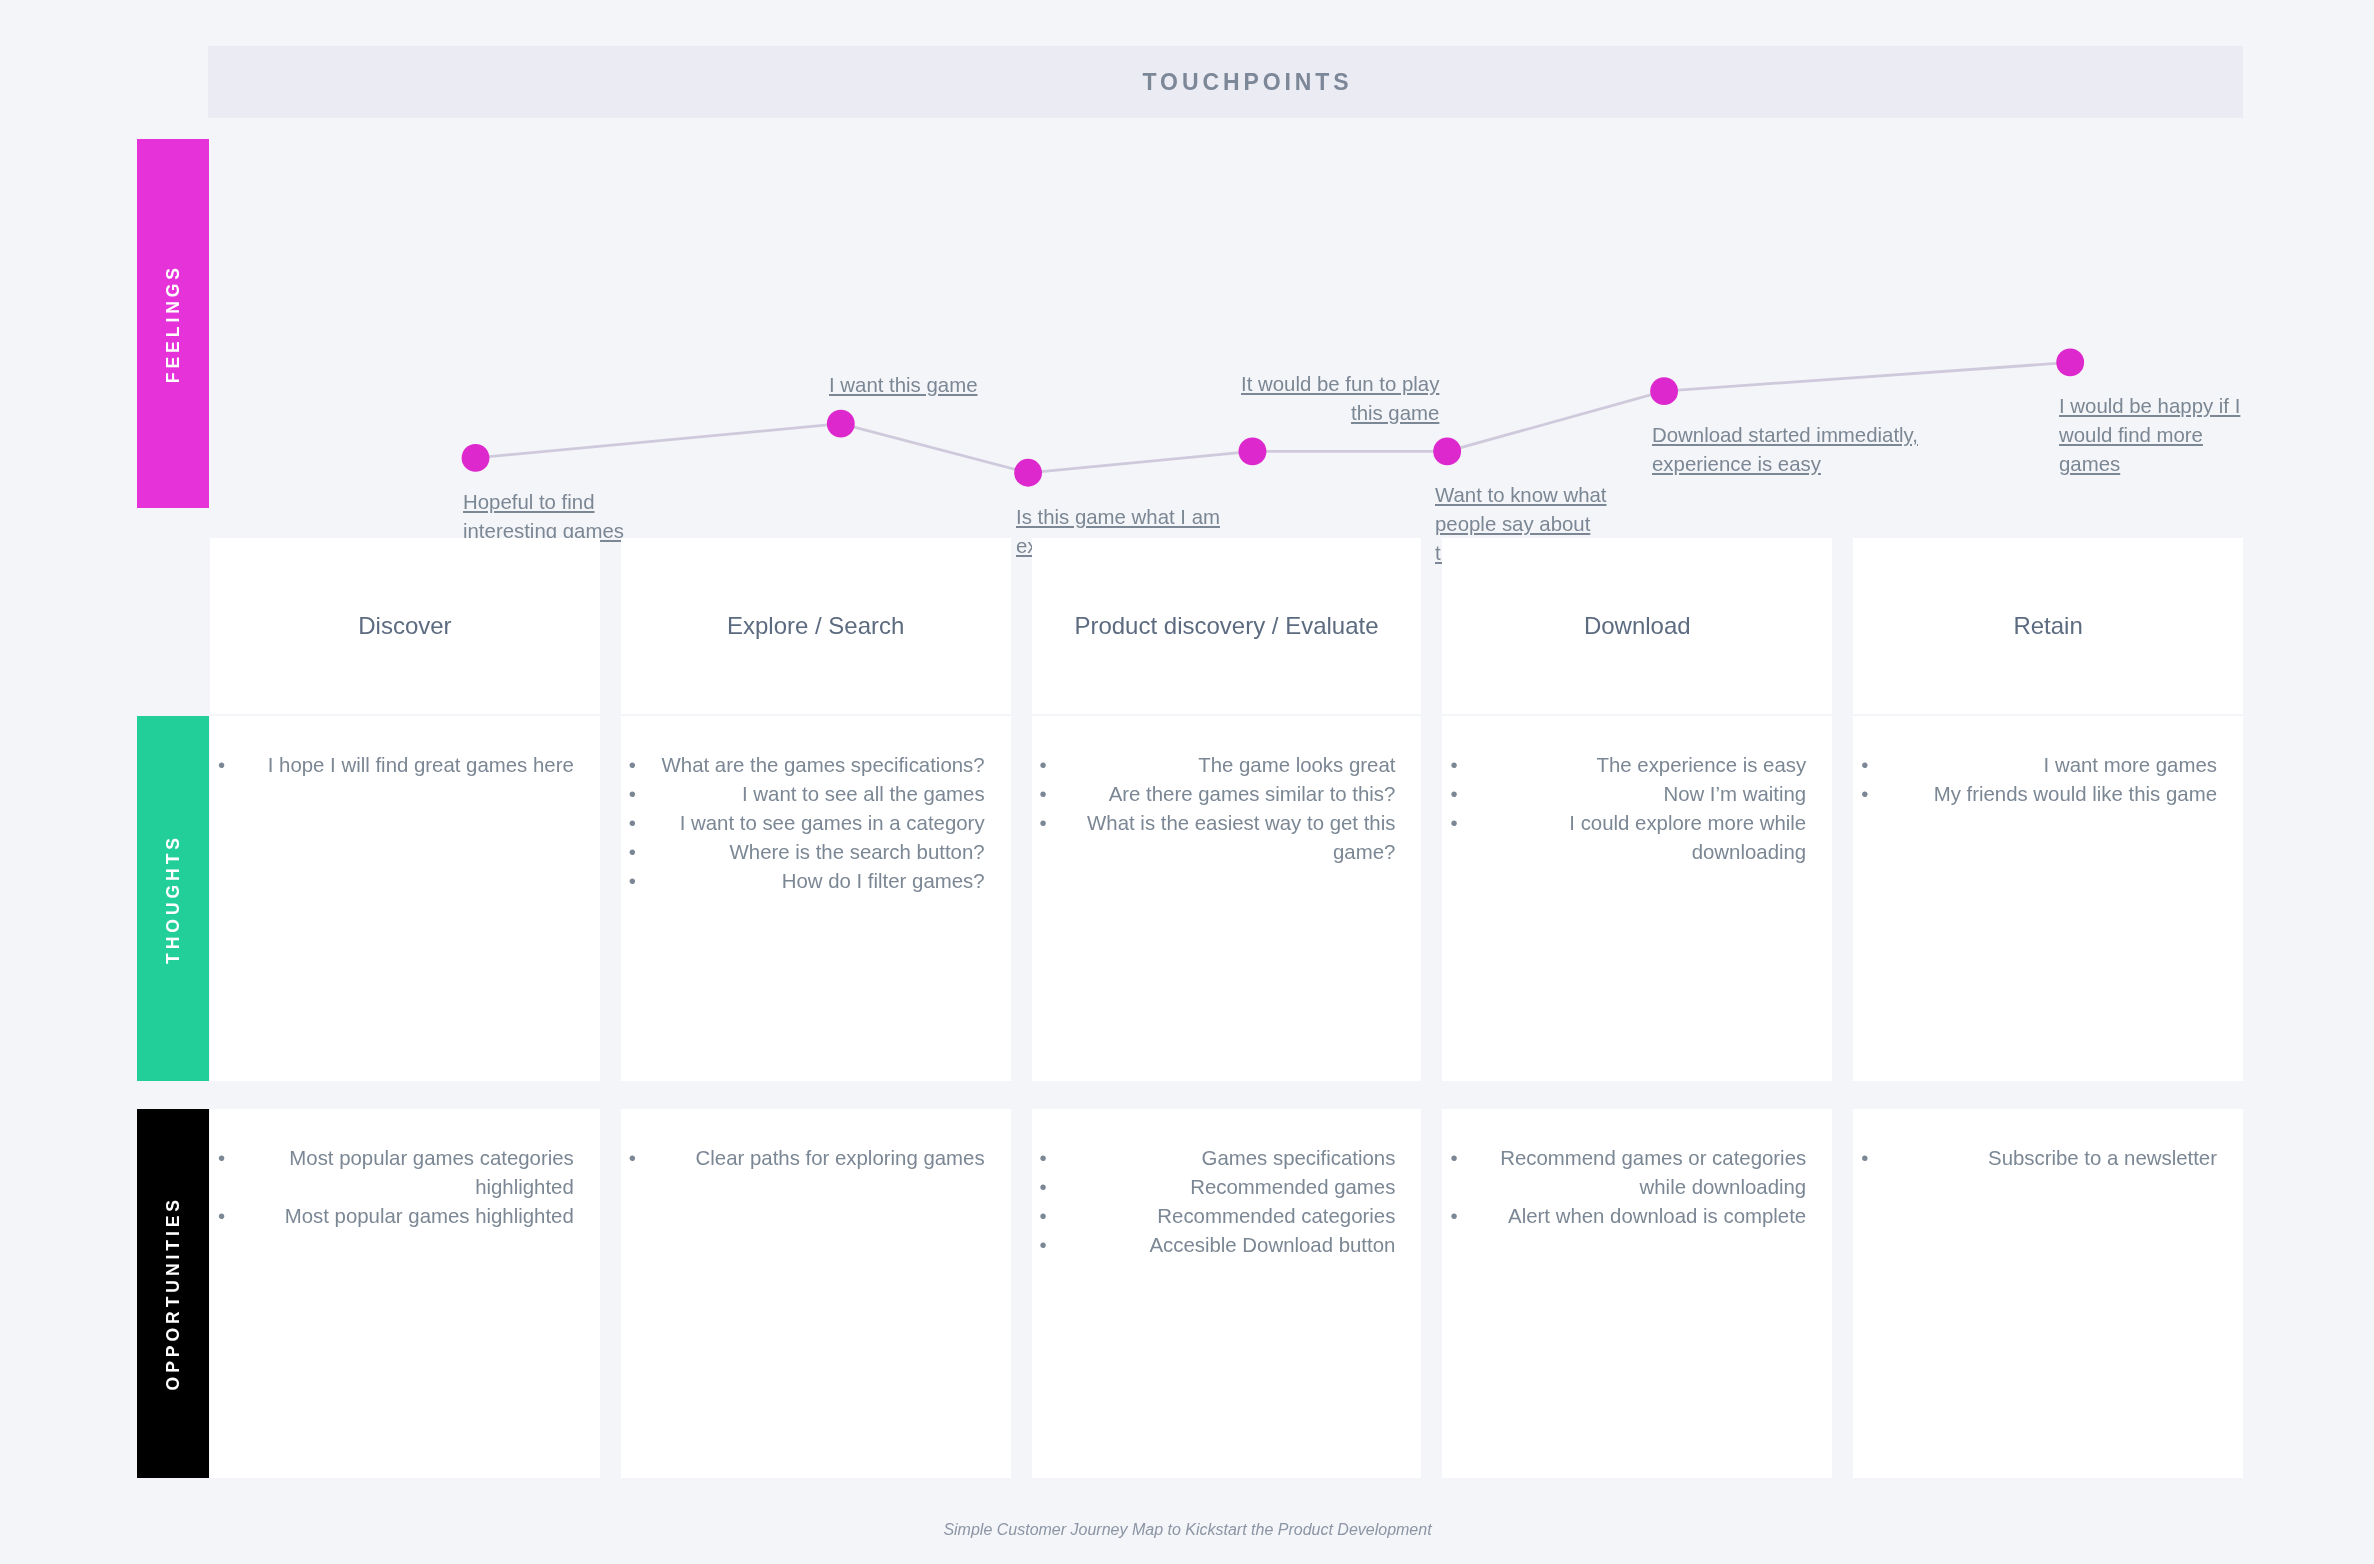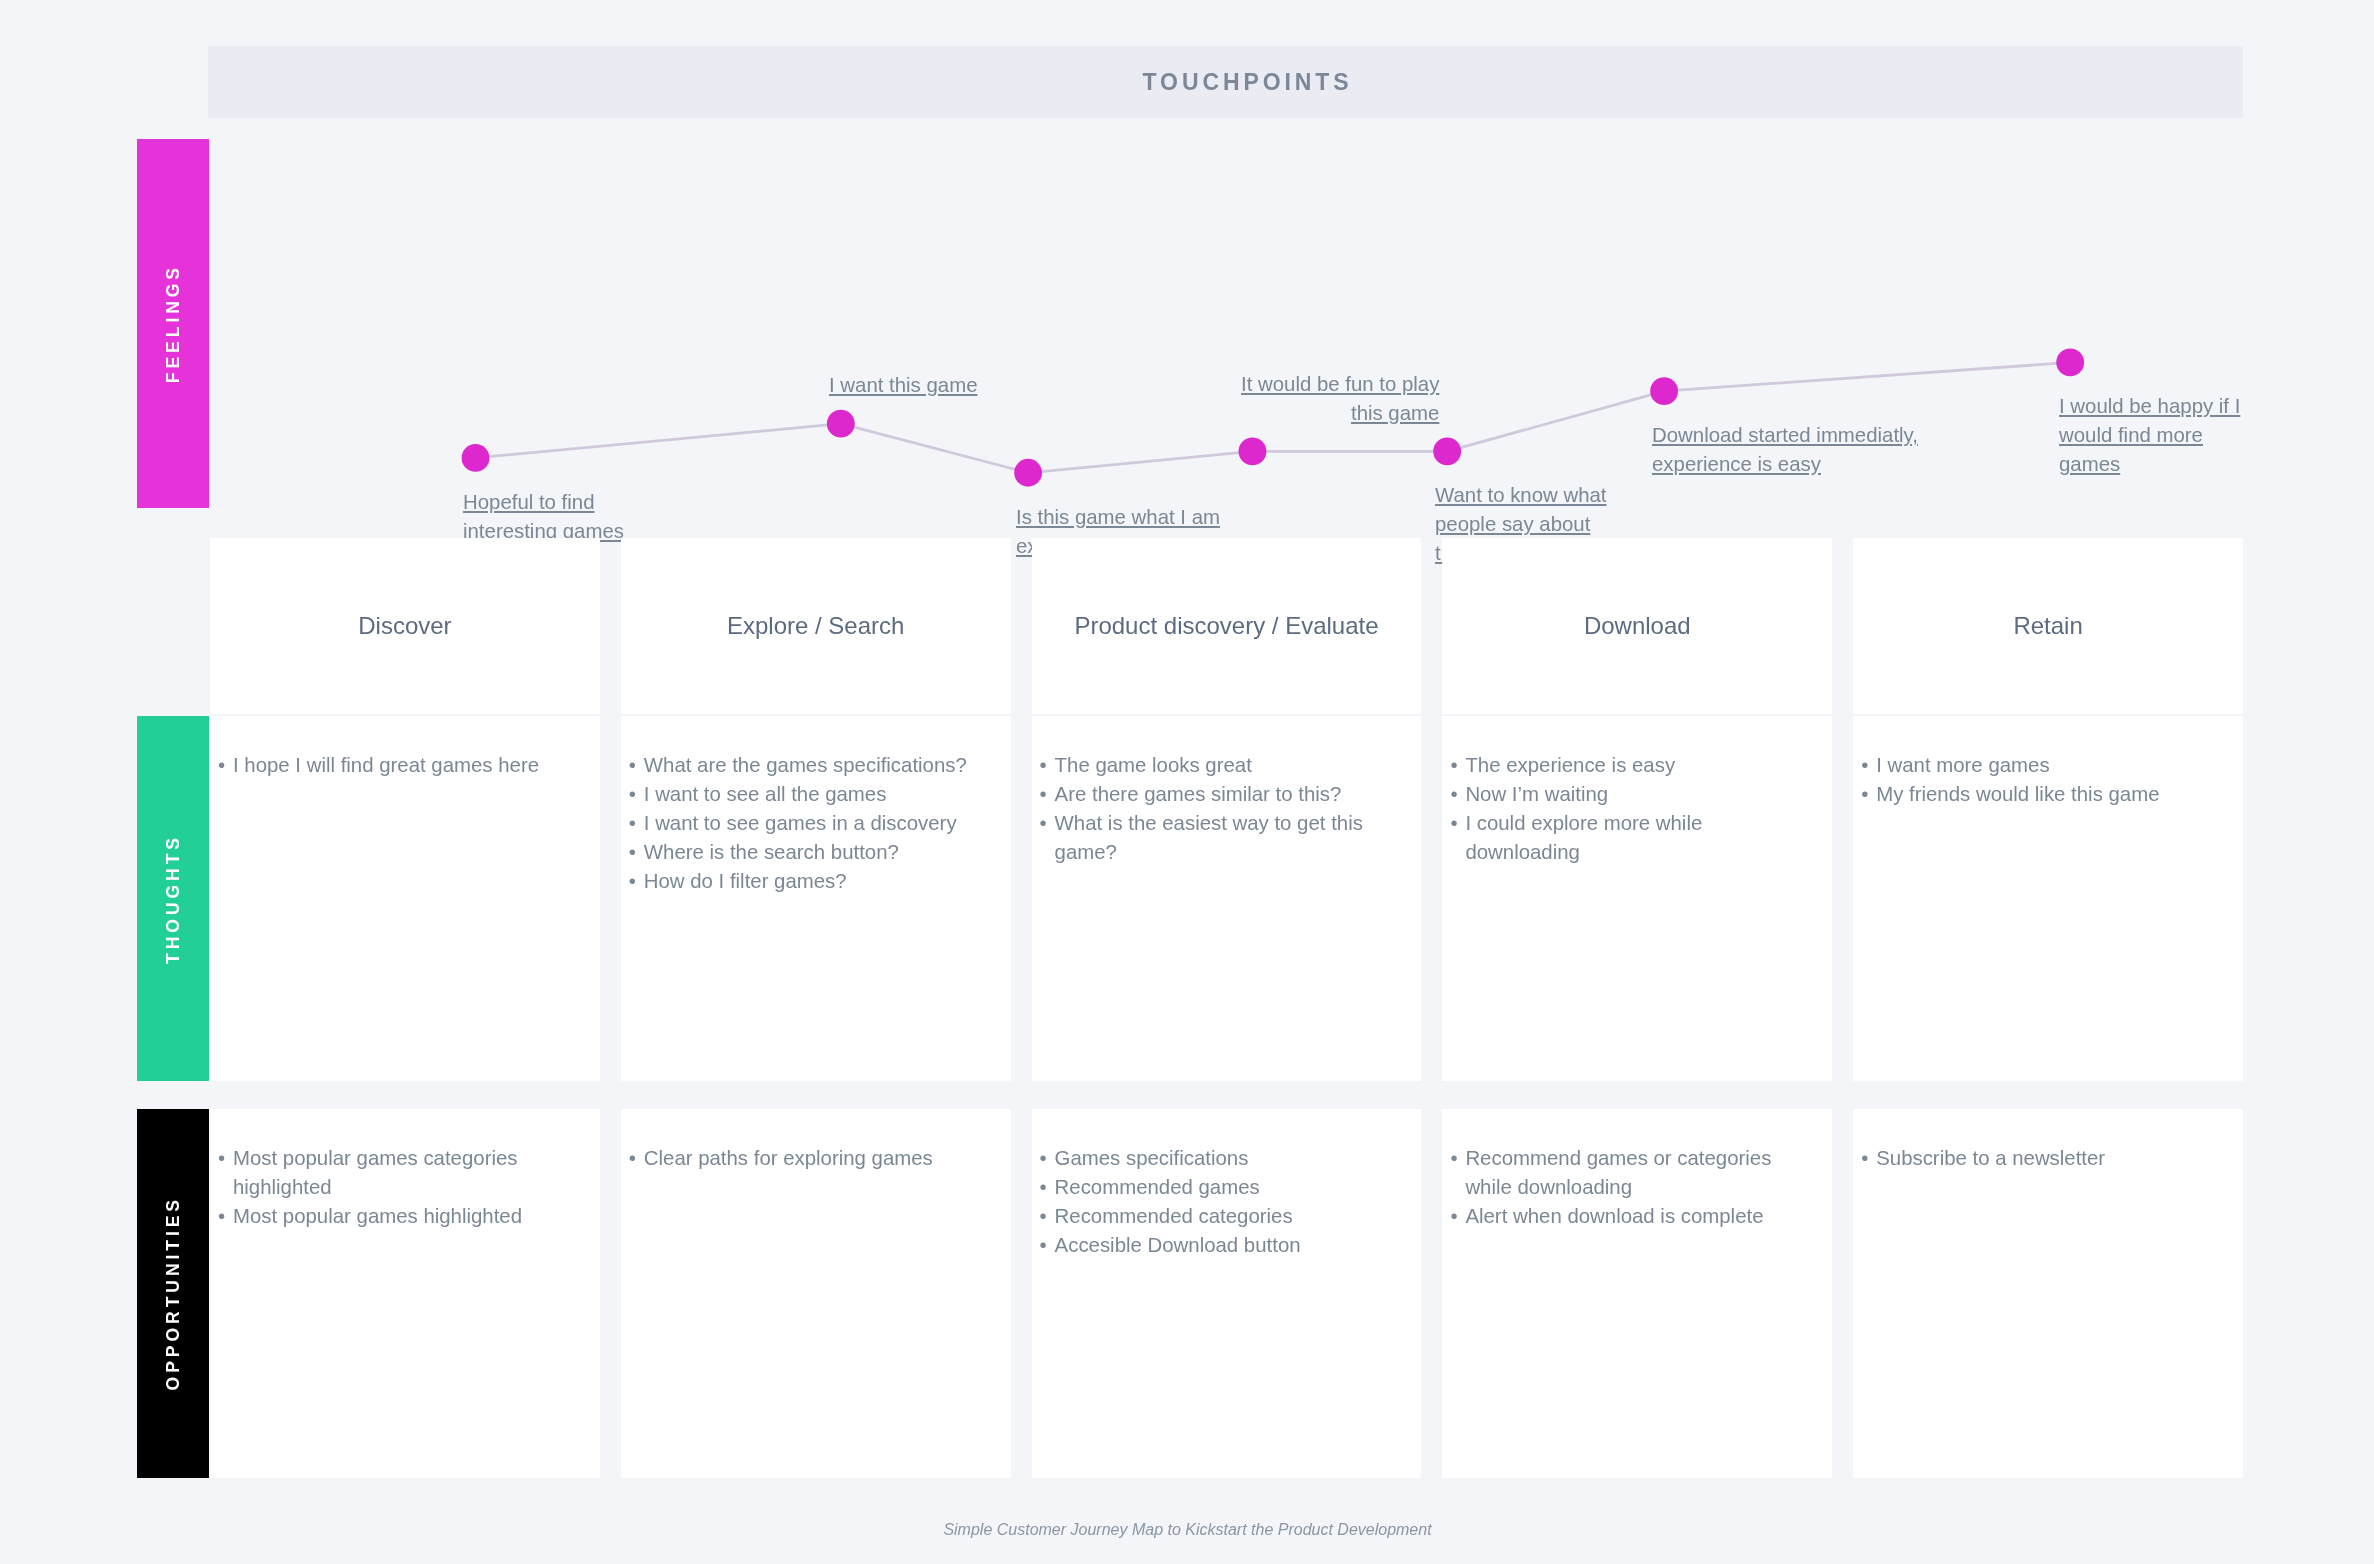--- a/index.html
+++ b/index.html
@@ -121,20 +121,21 @@
     color: #5c6b80;
   }
 
   .row-thoughts { top: 716px; height: 365px; }
   .row-opportunities { top: 1109px; height: 369px; }
 
   .bullets {
     margin: 0;
     padding: 35px 26px 0 8px;
     list-style: none;
+    text-align: right;
   }
   .bullets li {
     font-size: 20.4px;
     line-height: 29px;
     color: #7b8794;
     position: relative;
     padding-left: 15px;
   }
   .bullets li::before {
     content: "\2022";
@@ -227,21 +228,21 @@
   <div class="grid-row row-thoughts" id="thoughts-row">
       <div class="cell">
         <ul class="bullets">
           <li>I hope I will find great games here</li>
         </ul>
       </div>
       <div class="cell">
         <ul class="bullets">
           <li>What are the games specifications?</li>
           <li> I want to see all the games</li>
-          <li> I want to see games in a discovery</li>
+          <li> I want to see games in a category</li>
           <li>Where is the search button?</li>
           <li>How do I filter games?</li>
         </ul>
       </div>
       <div class="cell">
         <ul class="bullets">
           <li>The game looks great</li>
           <li>Are there games similar to this?</li>
           <li>What is the easiest way to get this game?</li>
         </ul>

